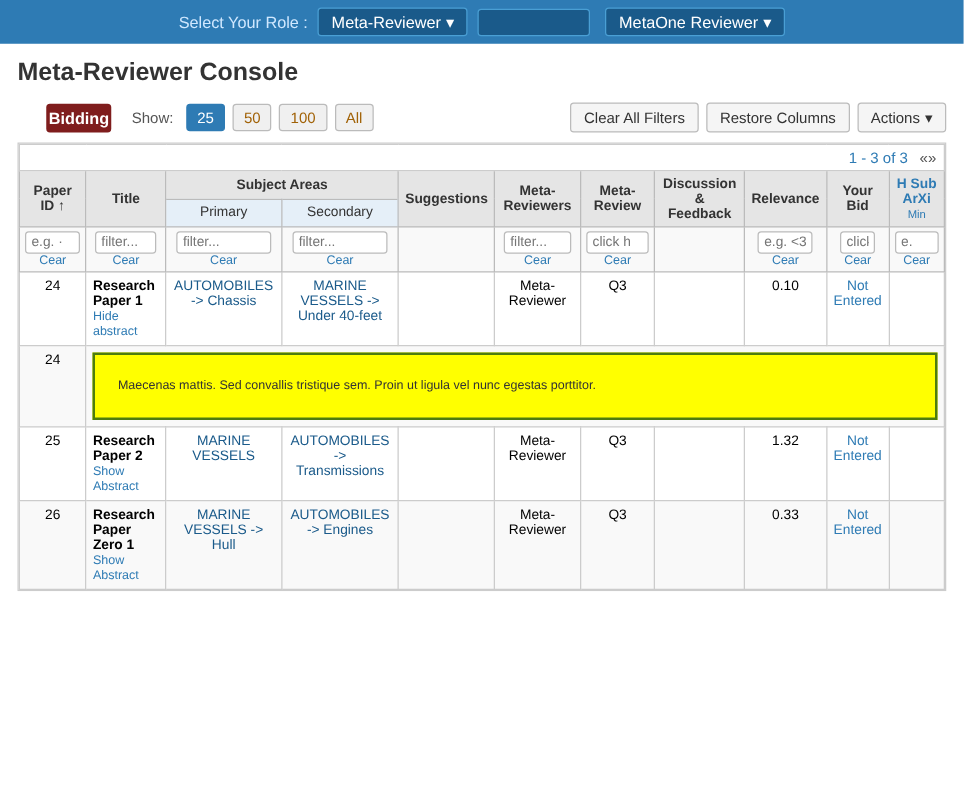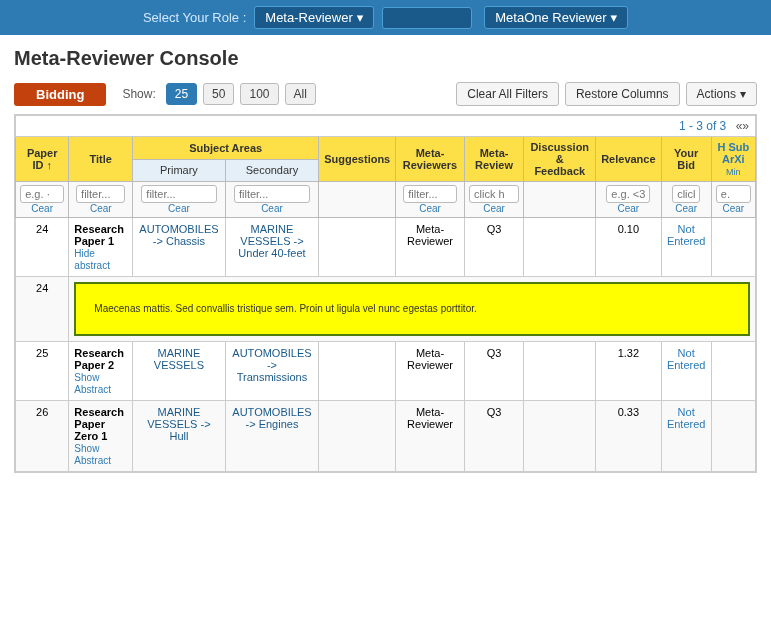--- a/index.html
+++ b/index.html
@@ -37,36 +37,37 @@
     }
 
     
     .toolbar {
       display: flex;
       align-items: center;
       padding: 4px 14px 8px;
       gap: 6px;
     }
     .bidding-badge {
-      background: #c2410c;
+      background: #7f1d1d;
       color: #fff;
       border-radius: 3px;
-      padding: 4px 22px;
+      padding: 4px 2px;
       font-size: 13px;
       font-weight: bold;
+      margin-left: 23px;
     }
     .show-label { color: #555; margin-left: 10px; margin-right: 4px; }
     .show-btn {
       border: 1px solid #bbb;
       background: #f0f0f0;
       border-radius: 3px;
       padding: 3px 8px;
       cursor: pointer;
       font-size: 12px;
-      color: #404040;
+      color: #a16207;
     }
     .show-btn.active {
       background: #2e7bb4;
       color: #fff;
       border-color: #2e7bb4;
     }
     .action-btn {
       border: 1px solid #bbb;
       background: #f5f5f5;
       border-radius: 3px;
@@ -105,21 +106,21 @@
       background: #e8f0f8;
       text-align: right;
       padding: 3px 6px;
       color: #2e7bb4;
       font-size: 12px;
       border-bottom: 1px solid #ccc;
     }
 
     
     th {
-      background: #fde047;
+      background: #e5e5e5;
       border: 1px solid #bbb;
       padding: 4px 5px;
       text-align: center;
       color: #333;
       font-weight: bold;
       font-size: 11px;
       vertical-align: middle;
     }
     th.sortable { cursor: pointer; }
 

